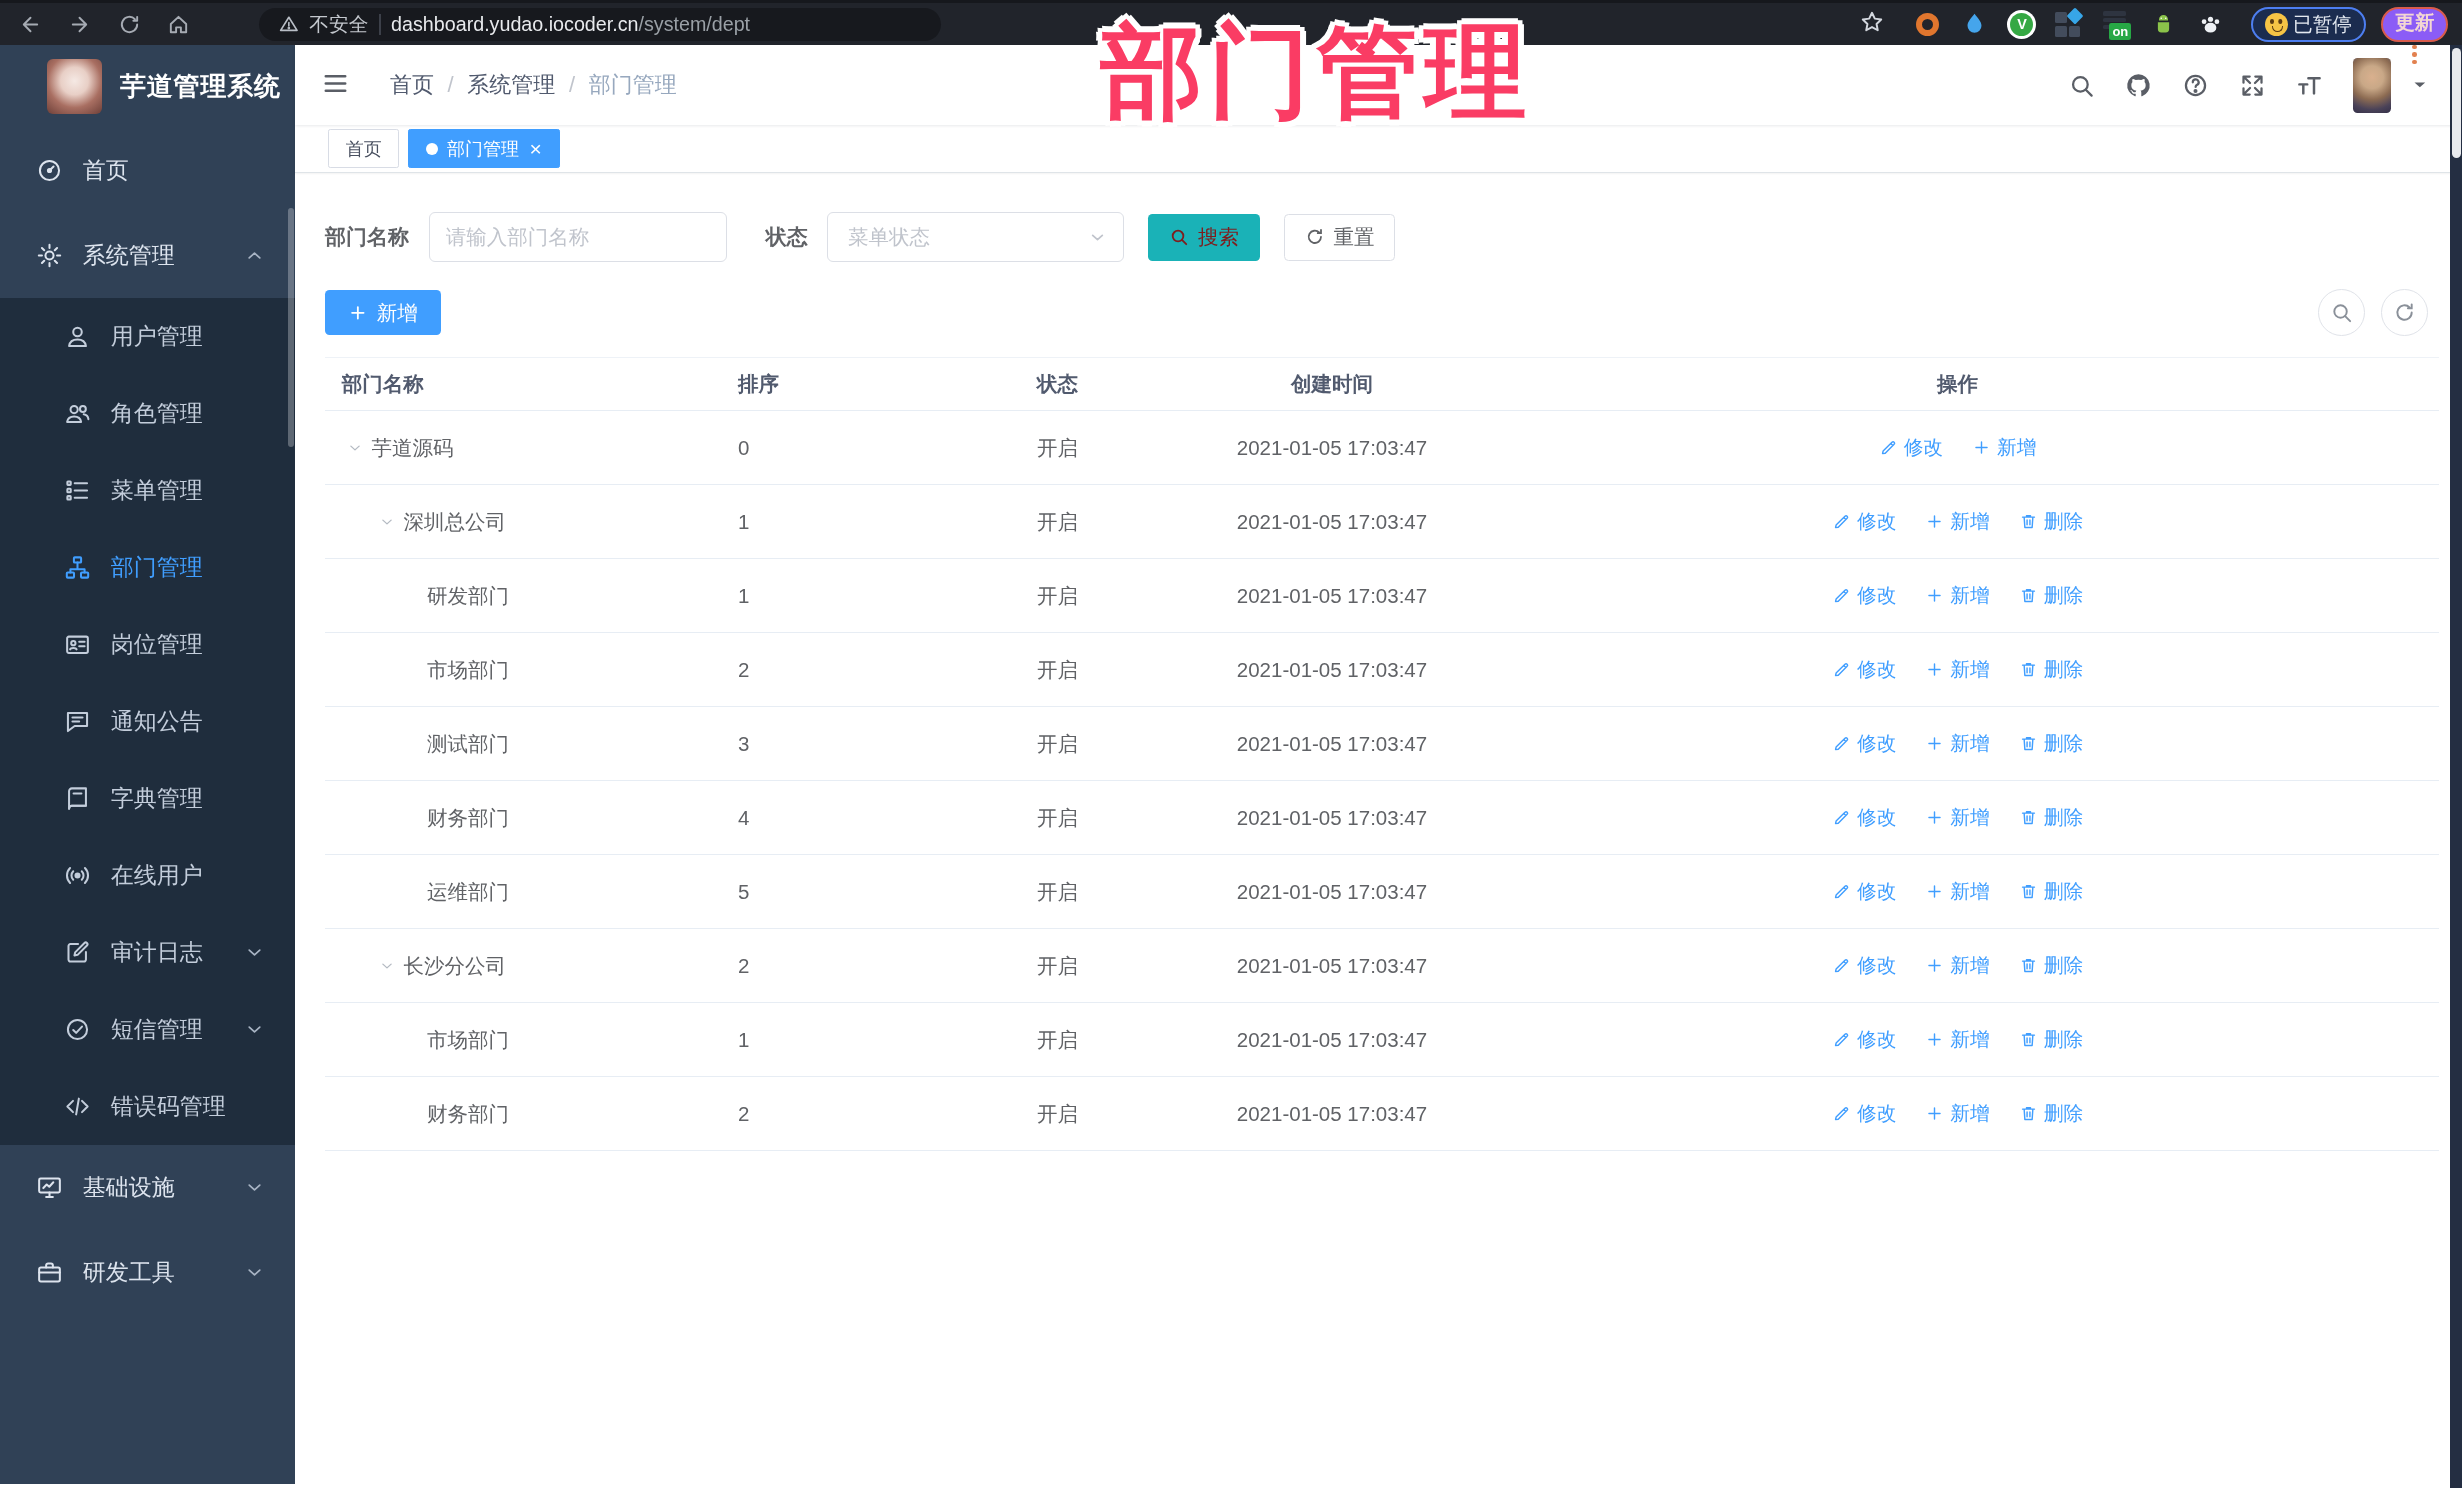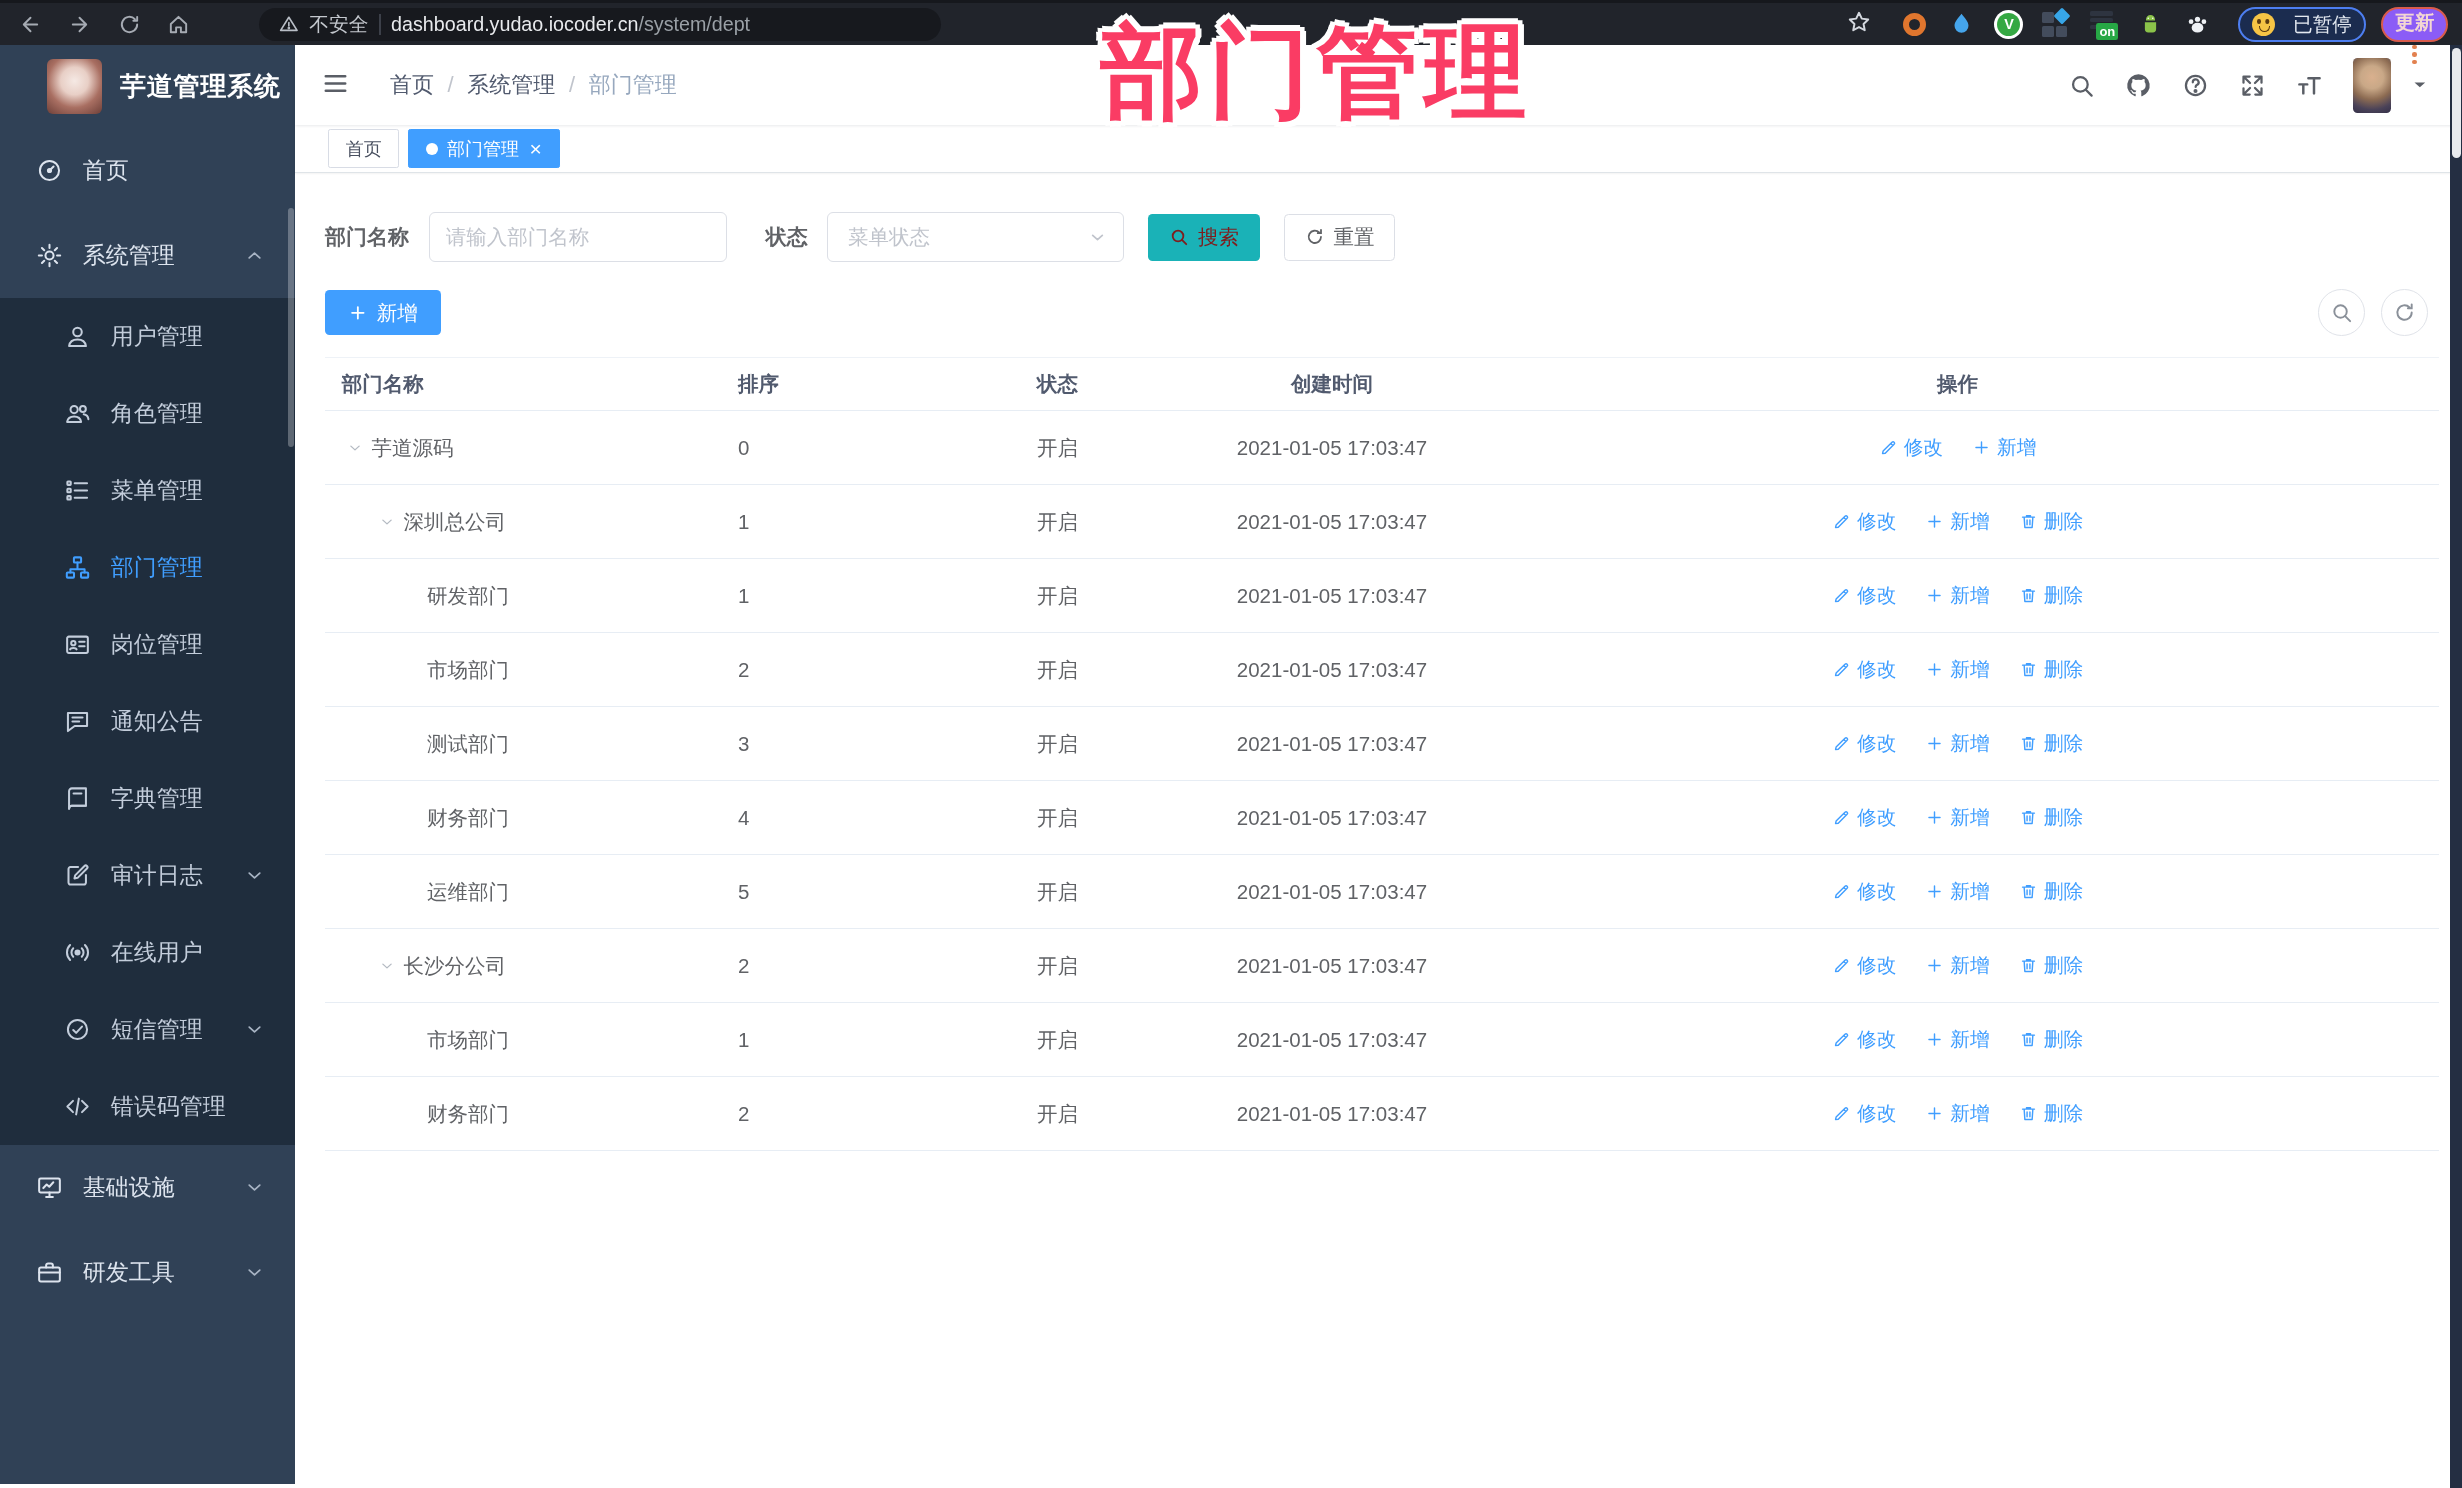--- a/index.html
+++ b/index.html
@@ -27,21 +27,21 @@
   .greenv { width:29px; height:29px; border-radius:50%; background:#fff; display:flex; align-items:center; justify-content:center; }
   .greenv .inner { width:23px; height:23px; border-radius:50%; background:#35a843; color:#fff; font-size:14.4px; font-weight:bold; display:flex; align-items:center; justify-content:center; }
   .puzzle { position:relative; width:29px; height:29px; }
   .puzzle i { position:absolute; width:11.4px; height:11.4px; background:#434c5c; border-radius:1.5px; }
   .puzzle .tl{ left:0.8px; top:2.3px; } .puzzle .bl{ left:0.8px; top:16px; } .puzzle .br{ left:14.4px; top:16px; }
   .puzzle .diamond { position:absolute; left:14.4px; top:0.8px; width:12px; height:12px; background:#37a6e8; transform:rotate(45deg); border-radius:1.5px; }
   .onbadge { position:relative; width:30px; height:32px; }
   .onbadge i { position:absolute; left:1.5px; width:23px; height:4.5px; background:#2e3440; border-radius:1.5px; }
   .onbadge .b1{top:3px} .onbadge .b2{top:9.8px} .onbadge .b3{top:16.7px}
   .onbadge .lbl { position:absolute; right:0; bottom:0; background:#27a845; color:#fff; font-size:13px; font-weight:bold; padding:0.8px 3px; border-radius:2.3px; }
-  .paused-pill { height:35px; border-radius:17.4px; background:#1b2c4f; border:2.3px solid #4d7ef0; display:flex; align-items:center; gap:18px; padding:0 12px; margin-left:16.7px; cursor:pointer; }
+  .paused-pill { height:35px; border-radius:17.4px; background:#1b2c4f; border:2.3px solid #4d7ef0; display:flex; align-items:center; gap:5px; padding:0 12px; margin-left:16.7px; cursor:pointer; }
   .paused-pill span { color:#e3e8f0; font-size:19.7px; }
   .face { width:23px; height:23px; border-radius:50%; background:#f6c445; position:relative; }
   .face::before { content:''; position:absolute; width:3.8px; height:4.5px; border-radius:50%; background:#5b3b12; left:5.3px; top:6.8px; box-shadow:8.3px 0 0 #5b3b12; }
   .face::after { content:''; position:absolute; left:6.8px; top:13px; width:9px; height:5.3px; border:1.5px solid #5b3b12; border-top:none; border-radius:0 0 7.6px 7.6px; }
   .update-btn { height:35px; border-radius:17.4px; background:#8b5cf6; border:2.3px solid #d95b4b; display:flex; align-items:center; padding:0 12px; gap:9px; margin:0 13.6px 0 15px; cursor:pointer;flex-direction:column; }
   .update-btn span { color:#f4d7d3; font-size:19.7px; font-weight:bold; }
   .dots { display:flex; flex-direction:column; gap:3px; }
   .dots i { width:4.5px; height:4.5px; border-radius:50%; background:#e2814f; }
 
   
@@ -345,40 +345,40 @@
               <path d="M4.5 5.5A2.5 2.5 0 0 1 7 3h12.5v15.5H7a2.5 2.5 0 0 0-2.5 2.5z"></path>
               <path d="M4.5 21A2.5 2.5 0 0 1 7 18.5h12.5M8.5 7.5h7"></path>
             </svg>
           </span>
     <span class="s-label">字典管理</span>
 
   </div>
   <div class="side-item sub">
     <span class="s-icon">
             <svg viewBox="0 0 24 24" fill="none" stroke="currentColor" stroke-width="1.8" stroke-linecap="round" stroke-linejoin="round">
+              <circle cx="12" cy="12" r="1.8" fill="currentColor"></circle>
+              <path d="M8.2 8.2a5.4 5.4 0 0 0 0 7.6M15.8 8.2a5.4 5.4 0 0 1 0 7.6M5.4 5.4a9.3 9.3 0 0 0 0 13.2M18.6 5.4a9.3 9.3 0 0 1 0 13.2"></path>
+            </svg>
+          </span>
+    <span class="s-label">在线用户</span>
+
+  </div>
+  <div class="side-item sub">
+    <span class="s-icon">
+            <svg viewBox="0 0 24 24" fill="none" stroke="currentColor" stroke-width="1.8" stroke-linecap="round" stroke-linejoin="round">
               <path d="M12.5 4.5H5.7A1.7 1.7 0 0 0 4 6.2v12.1A1.7 1.7 0 0 0 5.7 20h12.1a1.7 1.7 0 0 0 1.7-1.7v-6.8"></path>
               <path d="M9.3 14.7l2.8-.6 8.3-8.3a1.55 1.55 0 0 0-2.2-2.2L9.9 11.9l-.6 2.8z"></path>
             </svg>
           </span>
     <span class="s-label">审计日志</span>
     <span class="s-chev">
             <svg viewBox="0 0 24 24" fill="none" stroke="currentColor" stroke-width="1.8" stroke-linecap="round" stroke-linejoin="round">
               <path d="M6.5 9.5l5.5 5 5.5-5"></path>
             </svg>
           </span>
-  </div>
-  <div class="side-item sub">
-    <span class="s-icon">
-            <svg viewBox="0 0 24 24" fill="none" stroke="currentColor" stroke-width="1.8" stroke-linecap="round" stroke-linejoin="round">
-              <circle cx="12" cy="12" r="1.8" fill="currentColor"></circle>
-              <path d="M8.2 8.2a5.4 5.4 0 0 0 0 7.6M15.8 8.2a5.4 5.4 0 0 1 0 7.6M5.4 5.4a9.3 9.3 0 0 0 0 13.2M18.6 5.4a9.3 9.3 0 0 1 0 13.2"></path>
-            </svg>
-          </span>
-    <span class="s-label">在线用户</span>
-
   </div>
   <div class="side-item sub">
     <span class="s-icon">
             <svg viewBox="0 0 24 24" fill="none" stroke="currentColor" stroke-width="1.8" stroke-linecap="round" stroke-linejoin="round">
               <circle cx="12" cy="12" r="8.5"></circle>
               <path d="M8.2 12.4l2.6 2.6 5.2-5.6"></path>
             </svg>
           </span>
     <span class="s-label">短信管理</span>
     <span class="s-chev">

